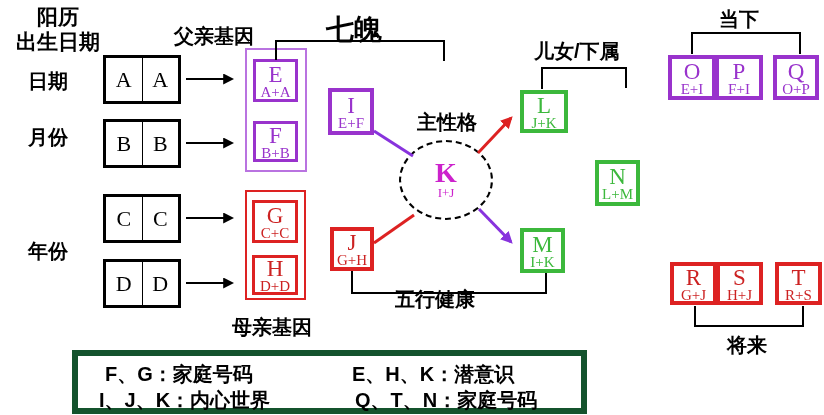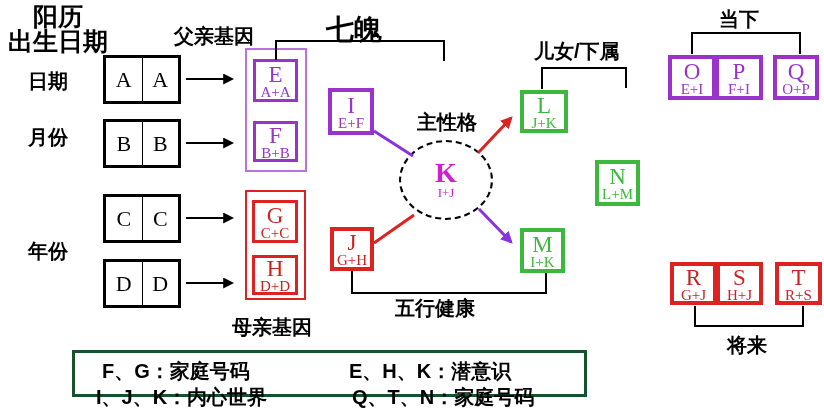--- a/index.html
+++ b/index.html
@@ -1,19 +1,19 @@
 <!DOCTYPE html>
 <html><head>
 <meta charset="utf-8">
 <style>
   html,body{margin:0;padding:0;background:#fff;}
   .canvas{position:relative;width:824px;height:415px;background:#fff;overflow:hidden;
           font-family:"Liberation Sans",sans-serif;}
   .lbl{position:absolute;color:#000;font-weight:bold;font-size:20px;white-space:nowrap;}
-  .lbl2{position:absolute;color:#000;font-weight:bold;font-size:25px;text-align:center;line-height:25px;}
+  .lbl2{position:absolute;color:#000;font-weight:bold;font-size:21px;text-align:center;line-height:25px;}
   
   .domino{position:absolute;width:78px;height:49px;border:3px solid #000;box-sizing:border-box;
           display:flex;background:#fff;}
   .domino .cell{flex:1;display:flex;align-items:center;justify-content:center;
           font-family:"Liberation Serif",serif;font-size:22px;color:#000;}
   .domino .cell + .cell{border-left:1px solid #000;}
   
   .group{position:absolute;box-sizing:border-box;background:#fff;}
   .group.purple{border:2px solid #b973e0;}
   .group.red{border:2px solid #dd2222;}
@@ -27,21 +27,21 @@
   .node.thick.purple{border-width:4px;}
   .node.thick.red{border-width:4px;}
   .node.green{border:4px solid #3cb83c;color:#3cb83c;}
   
   .kcircle{position:absolute;left:399px;top:140px;width:94px;height:80px;border:2px dashed #000;
         border-radius:50%;box-sizing:border-box;display:flex;flex-direction:column;align-items:center;
         justify-content:center;color:#cc22cc;font-family:"Liberation Serif",serif;}
   .kcircle .nletter{font-size:28px;font-weight:bold;line-height:26px;}
   .kcircle .nformula{font-size:13px;line-height:14px;}
   
-  .legend{position:absolute;left:72px;top:350px;width:515px;height:47px;border:3px solid #14532d;
+  .legend{position:absolute;left:72px;top:350px;width:515px;height:64px;border:6px solid #14532d;
         box-sizing:border-box;background:#fff;}
   .legend .item{position:absolute;font-weight:bold;font-size:20px;color:#000;white-space:nowrap;}
   svg.overlay{position:absolute;left:0;top:0;pointer-events:none;}
 </style>
 </head>
 <body>
 
 <div class="canvas">
 
   <div class="lbl2" style="left:6px;top:4px;width:104px;">
@@ -144,21 +144,21 @@
   <div class="node thick red" style="left:716px;top:262px;width:47px;height:43px;">
     <div class="nletter">S</div>
     <div class="nformula">H+J</div>
   </div>
   <div class="node thick red" style="left:775px;top:262px;width:47px;height:43px;">
     <div class="nletter">T</div>
     <div class="nformula">R+S</div>
   </div>
   <div class="lbl" style="left:727px;top:332px;">将来</div>
 
-  <div class="lbl" style="left:395px;top:295px;">五行健康</div>
+  <div class="lbl" style="left:395px;top:286px;">五行健康</div>
 
   <div class="legend">
     <div class="item" style="left:27px;top:5px;">F、G：家庭号码</div>
     <div class="item" style="left:266px;top:5px;margin-left:8px;">E、H、K：潜意识</div>
     <div class="item" style="left:21px;top:31px;">I、J、K：内心世界</div>
     <div class="item" style="left:277px;top:31px;">Q、T、N：家庭号码</div>
   </div>
 
   <svg class="overlay" width="824" height="415" viewBox="0 0 824 415">
     <defs>

